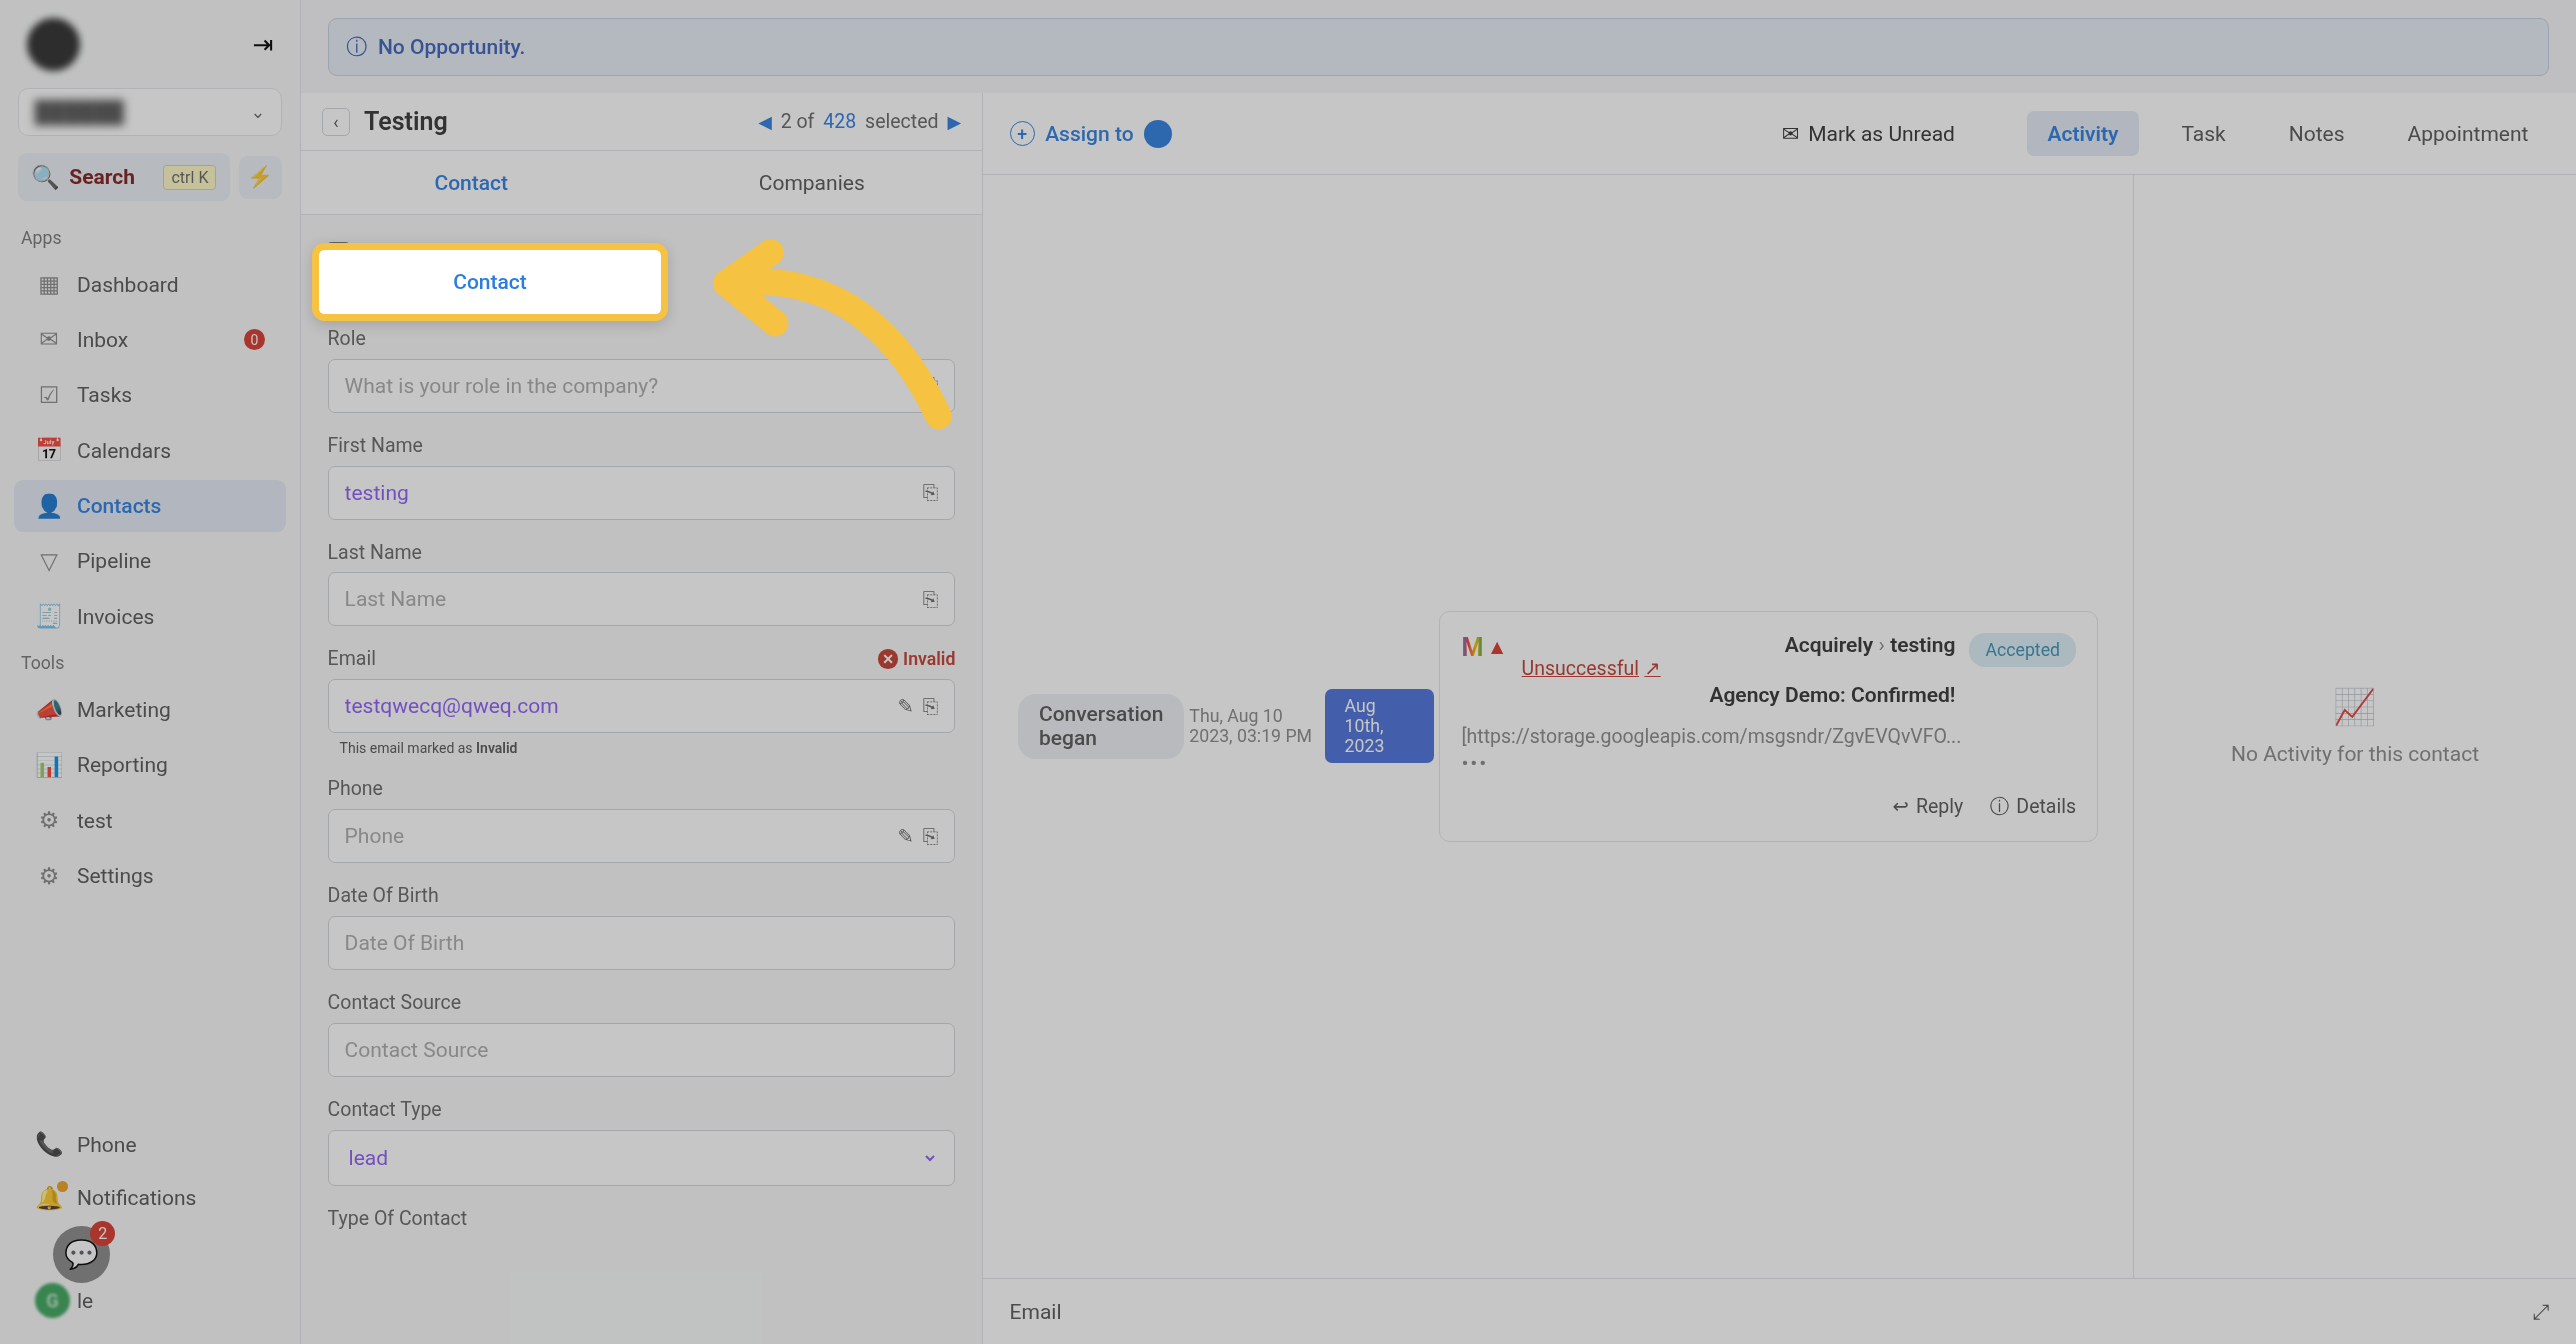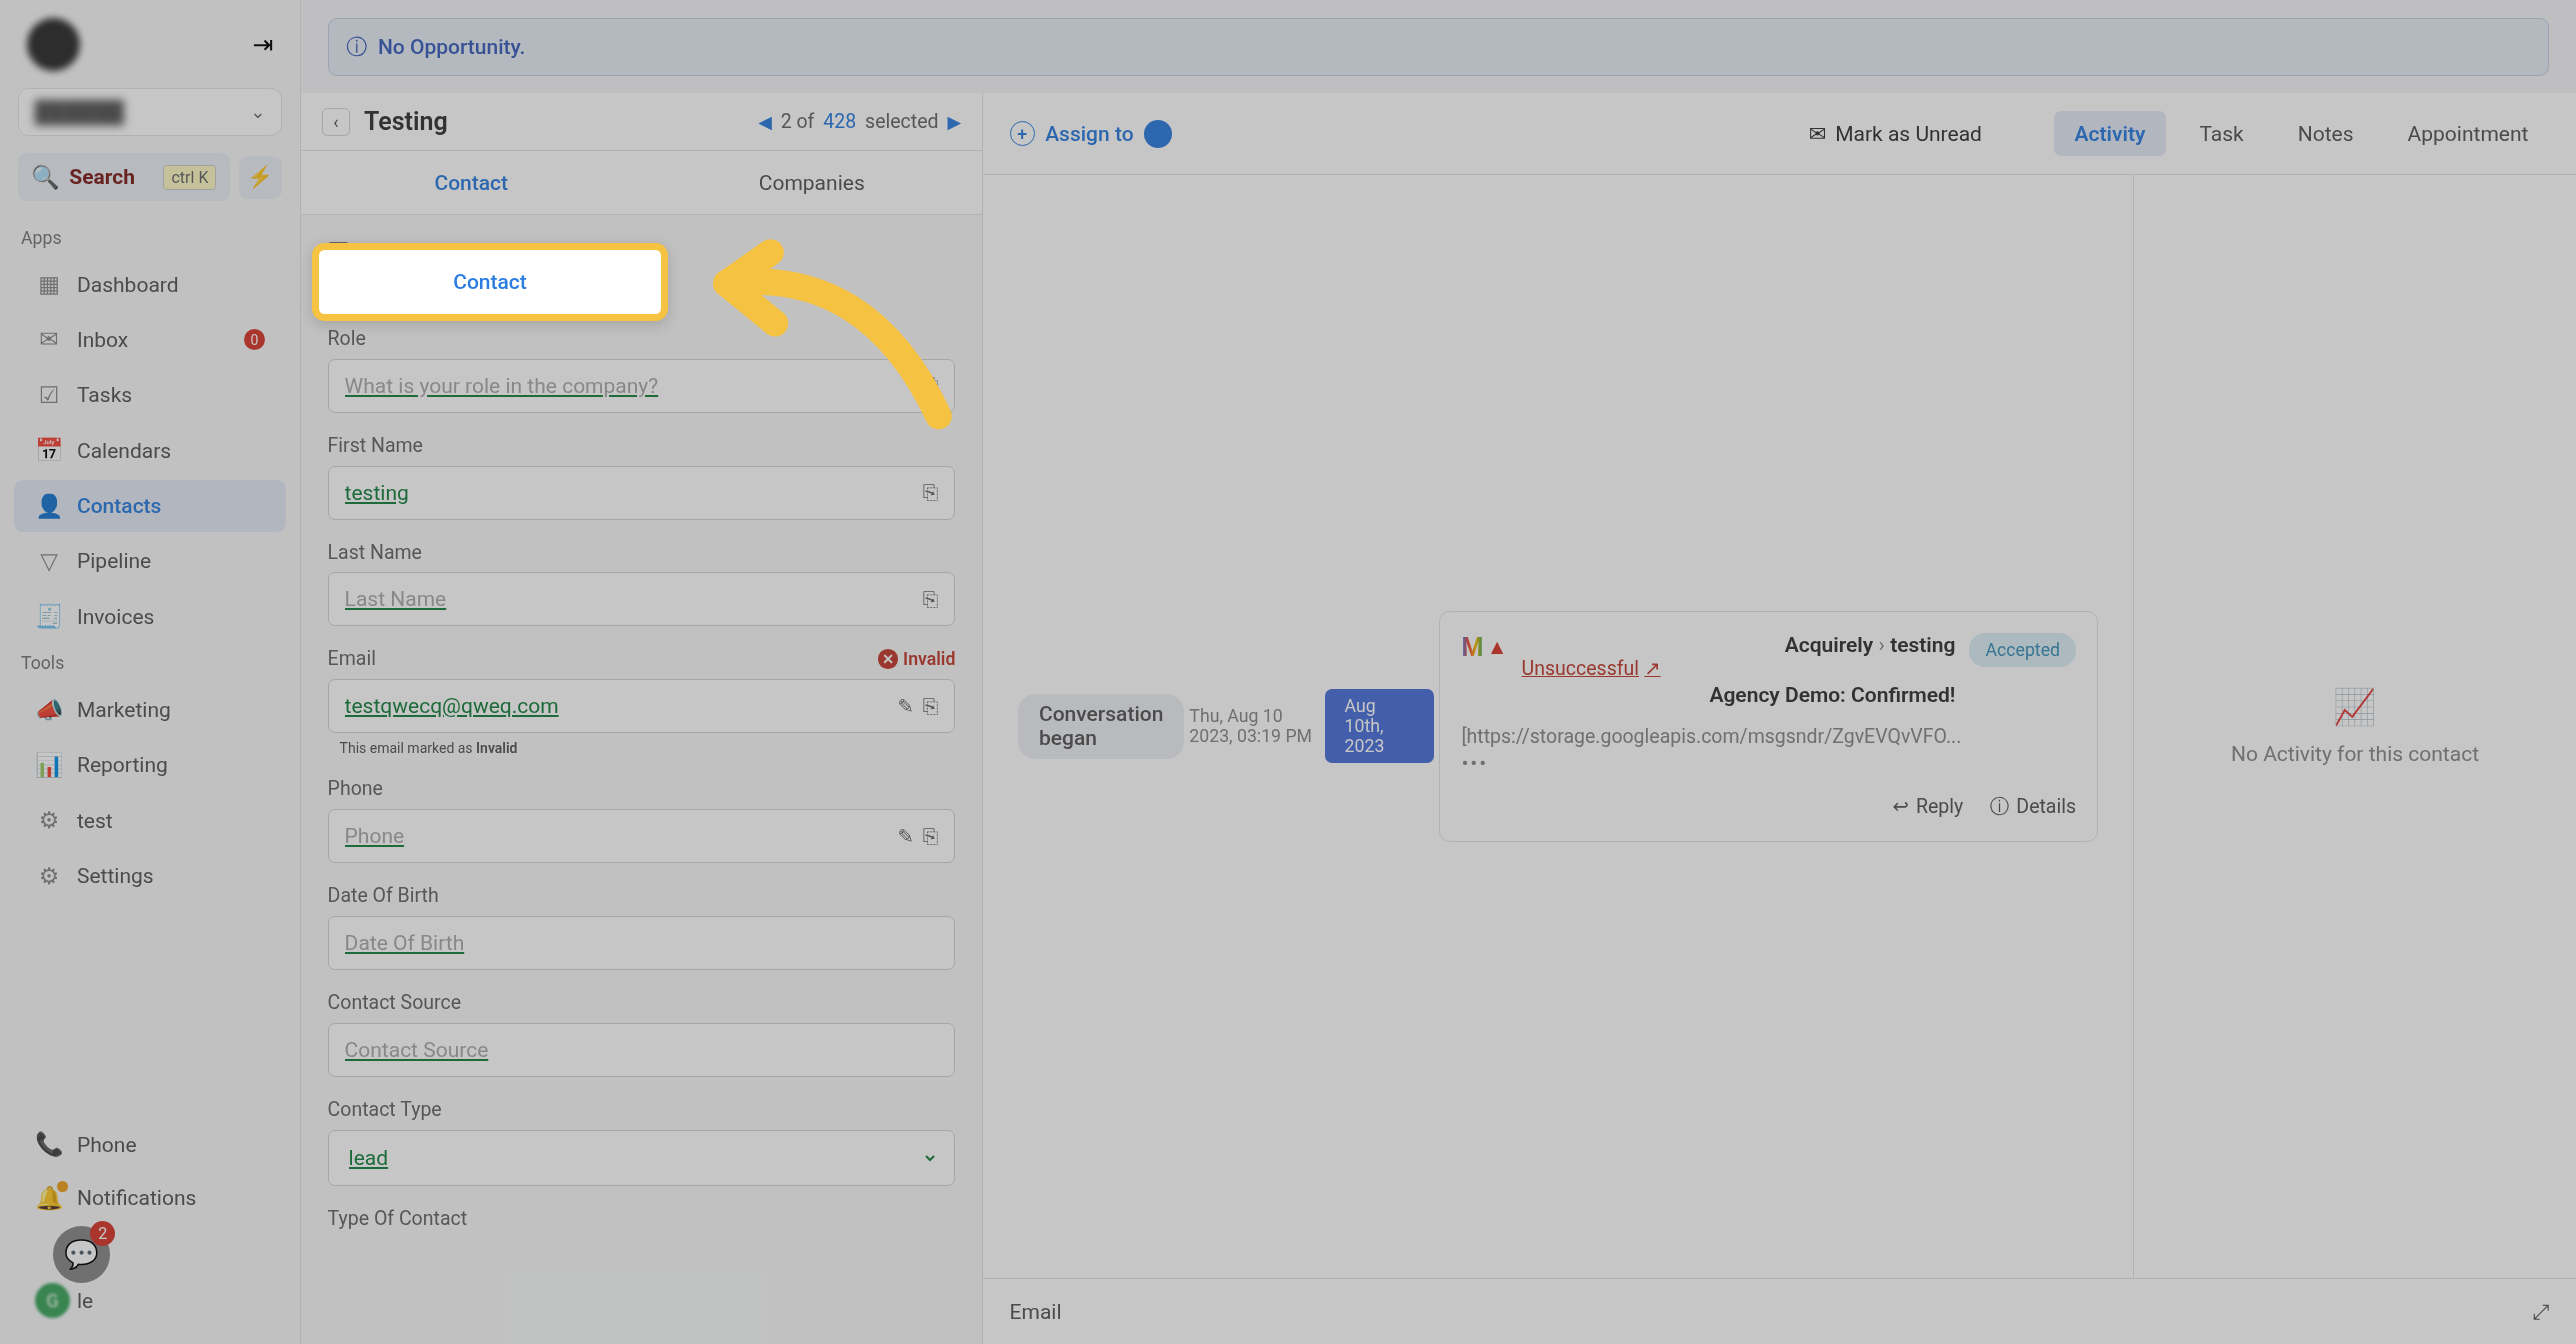--- a/index.html
+++ b/index.html
@@ -46,34 +46,34 @@
 .sub-tab.active { color: #2b7de0; font-weight: 500; }
 .form-area { flex: 1; overflow-y: auto; padding: 17.7px 26.6px; background: #f8f9fa; }
 .hide-empty { display: flex; align-items: center; gap: 10.6px; padding: 7px 0 21px; color: #333; }
 .hide-empty input { width: 21px; height: 21px; }
 .collapse-header { display: flex; align-items: center; gap: 10.6px; font-weight: 600; font-size: 21px; color: #333; margin-bottom: 17.7px; cursor: pointer; }
 .field { margin-bottom: 21px; }
 .field-label { color: #666; font-size: 19.5px; margin-bottom: 8.9px; display: flex; align-items: center; justify-content: space-between; }
 .invalid-badge { display: flex; align-items: center; gap: 5.3px; color: #c23b2e; font-weight: 600; font-size: 17.7px; }
 .invalid-badge .circ { width: 19.5px; height: 19.5px; background: #c23b2e; border-radius: 50%; display: inline-flex; align-items: center; justify-content: center; color: #fff; font-size: 14px; }
 .input-wrap { background: #fff; border: 0.9px solid #d0d4d9; border-radius: 7px; display: flex; align-items: center; padding: 14px 16px; }
-.input-wrap input, .input-wrap select { flex: 1; border: none; outline: none; font-size: 21px; color: #15803d; background: transparent; text-decoration: underline; }
+.input-wrap input, .input-wrap select { flex: 1; border: none; outline: none; font-size: 21px; color: #8b5cf6; background: transparent; }
 .input-wrap input::placeholder { color: #aaa; }
 .field-icons { display: flex; gap: 8.9px; color: #666; font-size: 19.5px; }
 .field-note { color: #555; font-size: 14px; margin-top: 7px; margin-left: 12px; }
 .field-note strong { font-weight: 600; }
 
 .activity-panel { flex: 1; display: flex; flex-direction: column; background: #fff; }
 .activity-header { display: flex; align-items: center; padding: 17.7px 26.6px; border-bottom: 0.9px solid #e1e4e8; gap: 26.6px; }
 .assign { display: flex; align-items: center; gap: 10.6px; color: #2b7de0; font-weight: 500; cursor: pointer; }
 .assign .plus { width: 25px; height: 25px; border: 1.8px solid #2b7de0; border-radius: 50%; display: flex; align-items: center; justify-content: center; font-size: 17.7px; }
 .assign .dot { width: 28px; height: 28px; background: #2b7de0; border-radius: 50%; }
 .spacer { flex: 1; }
 .mark-unread { display: flex; align-items: center; gap: 8.9px; color: #333; cursor: pointer; }
-.act-tabs { display: flex; gap: 12px; padding-left: 45px; }
+.act-tabs { display: flex; gap: 21px; padding-left: 45px; }
 .act-tab { padding: 10.6px 21px; border-radius: 7px; cursor: pointer; color: #555; font-size: 21px; }
 .act-tab.active { background: #e3ebf6; color: #2b7de0; font-weight: 600; }
 .activity-body { flex: 1; display: flex; }
 .conversation { flex: 1; padding: 35px; display: flex; flex-direction: row; align-items: center; gap: 5px; }
 .conv-pill { background: #eceff3; border-radius: 17.7px; padding: 8.9px 21px; color: #555; font-weight: 500; }
 .conv-time { color: #888; font-size: 17.7px; }
 .date-pill { background: #4a6fd8; color: #fff; padding: 7px 19.5px; border-radius: 7px; font-size: 17.7px; }
 .email-card { width: 100%; max-width: 850px; border: 0.9px solid #e1e4e8; border-radius: 10.6px; padding: 21px; background: #fff; }
 .email-top { display: flex; align-items: flex-start; gap: 14px; }
 .gmail-icon { font-size: 25px; display: flex; align-items: center; gap: 3.5px; }

